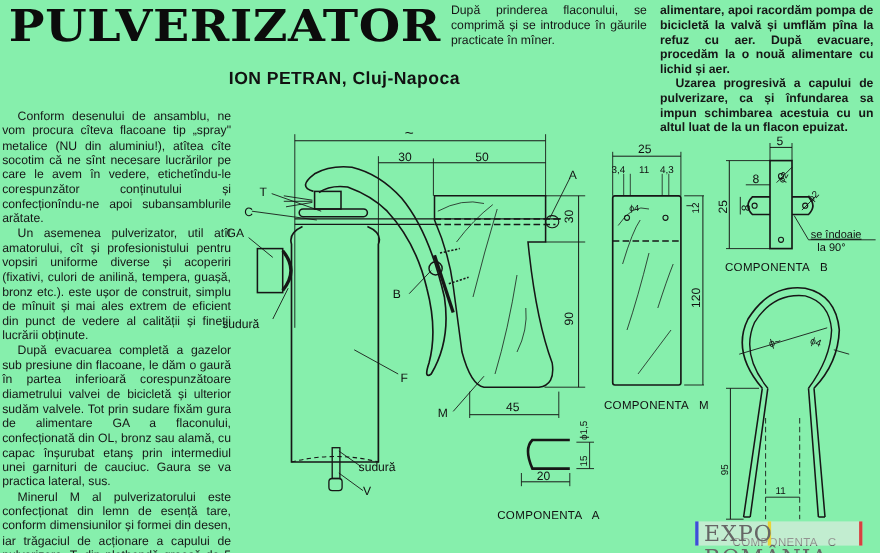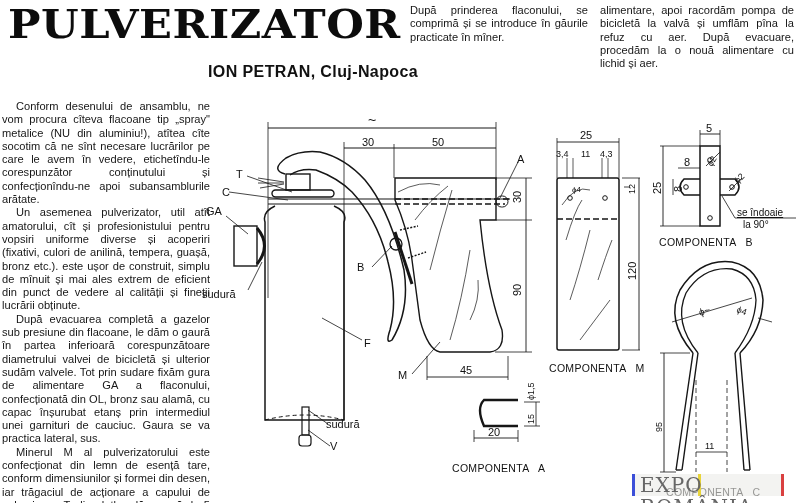--- a/index.html
+++ b/index.html
@@ -1,24 +1,24 @@
 <!DOCTYPE html>
 <html><head>
 <meta charset="utf-8">
 <style>
   html, body { margin:0; padding:0; }
   body { width:800px; height:503px; overflow:hidden; background:#ecebe6; position:relative; font-family:"Liberation Sans", sans-serif; color:#111; }
-  .page { position:absolute; left:0; top:0; width:800px; height:503px; background:#ffffff; }
+  .page { position:absolute; left:0; top:0; width:800px; height:503px; background:#86efac; }
   .title { position:absolute; left:8px; top:2px; font-family:"DejaVu Serif", serif; font-weight:900; font-size:40px; letter-spacing:0.5px; color:#0c0c0c; line-height:44px; transform:scaleX(1.08); transform-origin:left; }
   .author { position:absolute; left:208px; top:63px; font-family:"Liberation Sans", sans-serif; font-weight:bold; font-size:16px; letter-spacing:0.4px; }
   .col { position:absolute; font-family:"Liberation Sans", sans-serif; font-size:11.1px; line-height:13.3px; text-align:justify; color:#161616; }
   .col p { margin:0; text-indent:14px; }
   .col1 { left:2px; top:100px; width:208px; }
   .col2 { left:410px; top:4px; width:178px; }
-  .col3 { left:600px; top:4px; width:194px; }
+  .col3 { left:600px; top:4px; width:194px;font-weight:bold; }
   svg { position:absolute; left:0; top:0; }
   .lbl { font-family:"Liberation Sans", sans-serif; font-size:11px; fill:#111; }
   .dim { font-family:"Liberation Sans", sans-serif; font-size:11px; fill:#111; }
   .comp { font-family:"Liberation Sans", sans-serif; font-size:10.5px; fill:#111; letter-spacing:0.3px; }
   .wm { position:absolute; left:632px; top:474px; width:152px; height:22px; font-family:"DejaVu Serif", serif; font-size:20px; color:#666; letter-spacing:1px; line-height:22px; background:rgba(235,235,232,0.6); }
   .wm .b { position:absolute; left:0; top:0; width:3px; height:22px; background:#3c4fd8; }
   .wm .y { position:absolute; left:66px; top:0; width:3px; height:22px; background:#e8d43a; }
   .wm .r { position:absolute; right:0; top:0; width:3px; height:22px; background:#d94040; }
   .wm span.t { position:absolute; left:8px; top:0; }
 </style>
@@ -37,20 +37,21 @@
     <p>Minerul M al pulverizatorului este confecționat din lemn de esență tare, conform dimensiunilor și formei din desen, iar trăgaciul de acționare a capului de pulverizare. T, din platbandă groasă de 5 mm.</p>
 
   </div>
 
   <div class="col col2">
     <p style="text-indent:0">După prinderea flaconului, se comprimă și se introduce în găurile practicate în mîner.</p>
   </div>
 
   <div class="col col3">
     <p style="text-indent:0">alimentare, apoi racordăm pompa de bicicletă la valvă și umflăm pîna la refuz cu aer. După evacuare, procedăm la o nouă alimentare cu lichid și aer.</p>
+    <p>Uzarea progresivă a capului de pulverizare, ca și înfundarea sa impun schimbarea acestuia cu un altul luat de la un flacon epuizat.</p>
   </div>
 
   <svg width="800" height="503" viewBox="0 0 800 503" fill="none" stroke="#161616" stroke-width="1.4">
 
     <line x1="268" y1="128" x2="496" y2="128" stroke-width="1"></line>
     <line x1="268" y1="122" x2="268" y2="298" stroke-width="0.8"></line>
     <line x1="496" y1="122" x2="496" y2="180" stroke-width="0.8"></line>
     <text class="dim" x="368" y="125" stroke="none" style="font-size:14px">~</text>
 
     <line x1="344" y1="148" x2="496" y2="148" stroke-width="1"></line>

